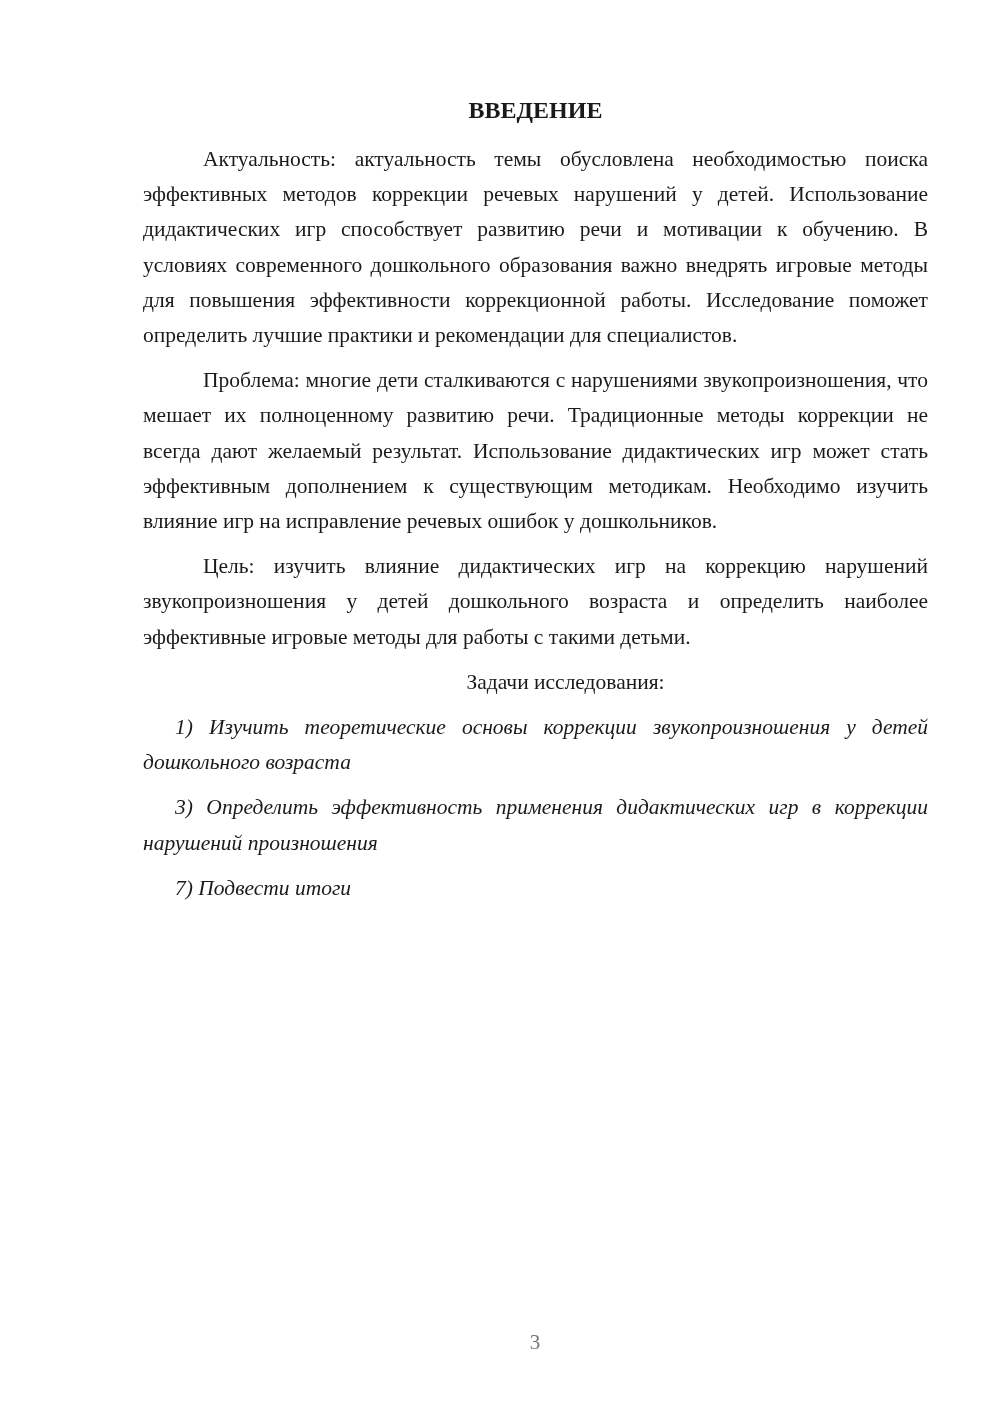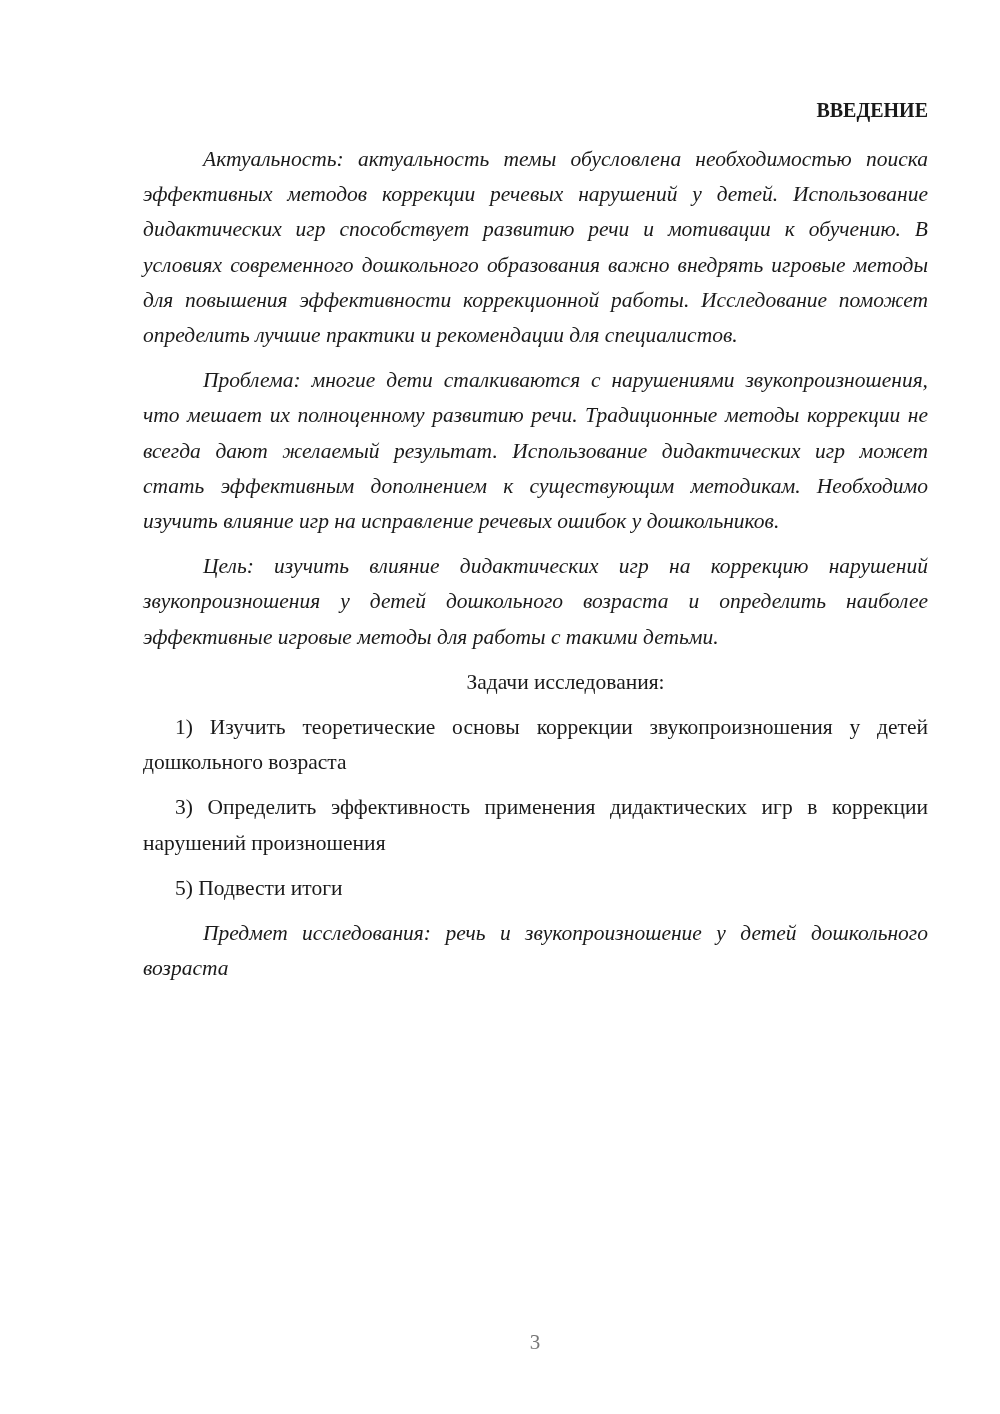--- a/index.html
+++ b/index.html
@@ -17,41 +17,41 @@
     }
     .page {
       position: absolute;
       left: 143px;
       top: 92px;
       width: 785px;
       font-size: 21.5px;
       line-height: 35.2px;
     }
     .title {
-      text-align: right;
+      text-align: center;
       font-weight: bold;
-      font-size: 20px;
+      font-size: 24px;
       margin: 0 0 14px 0;
       line-height: 36px;
     }
     .para {
       text-align: justify;
       text-indent: 60px;
       margin: 0 0 10px 0;
-      font-style: italic;
     }
     .tasks-heading {
       text-indent: 60px;
       margin: 0 0 10px 0;
       text-align: center;
     }
     .task {
       text-align: justify;
       text-indent: 32px;
       margin: 0 0 10px 0;
+      font-style: italic;
     }
     .page-number {
       position: absolute;
       left: 0;
       width: 1070px;
       top: 1330px;
       text-align: center;
       font-size: 21px;
       color: #777777;
     }
@@ -64,19 +64,18 @@
 
   <p class="para">Актуальность: актуальность темы обусловлена необходимостью поиска эффективных методов коррекции речевых нарушений у детей. Использование дидактических игр способствует развитию речи и мотивации к обучению. В условиях современного дошкольного образования важно внедрять игровые методы для повышения эффективности коррекционной работы. Исследование поможет определить лучшие практики и рекомендации для специалистов.</p>
   <p class="para">Проблема: многие дети сталкиваются с нарушениями звукопроизношения, что мешает их полноценному развитию речи. Традиционные методы коррекции не всегда дают желаемый результат. Использование дидактических игр может стать эффективным дополнением к существующим методикам. Необходимо изучить влияние игр на исправление речевых ошибок у дошкольников.</p>
   <p class="para">Цель: изучить влияние дидактических игр на коррекцию нарушений звукопроизношения у детей дошкольного возраста и определить наиболее эффективные игровые методы для работы с такими детьми.</p>
 
   <p class="tasks-heading">Задачи исследования:</p>
 
   <div>
     <p class="task">1) Изучить теоретические основы коррекции звукопроизношения у детей дошкольного возраста</p>
     <p class="task">3) Определить эффективность применения дидактических игр в коррекции нарушений произношения</p>
-    <p class="task">5) Подвести итоги</p>
+    <p class="task">7) Подвести итоги</p>
   </div>
 
-  <p class="para">Предмет исследования: речь и звукопроизношение у детей дошкольного возраста</p>
 </div>
 
 <div class="page-number">3</div>
 
 </body></html>

